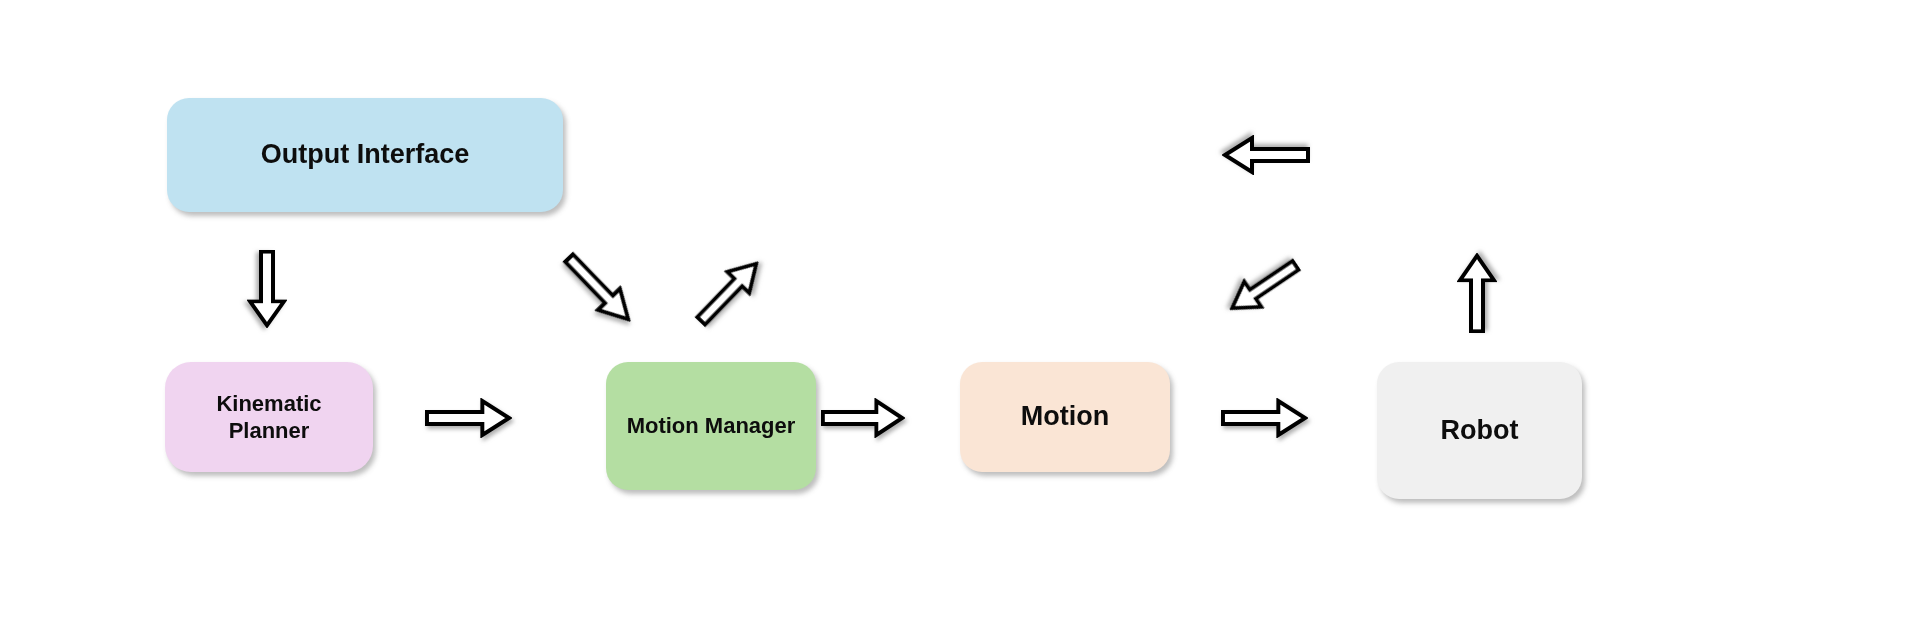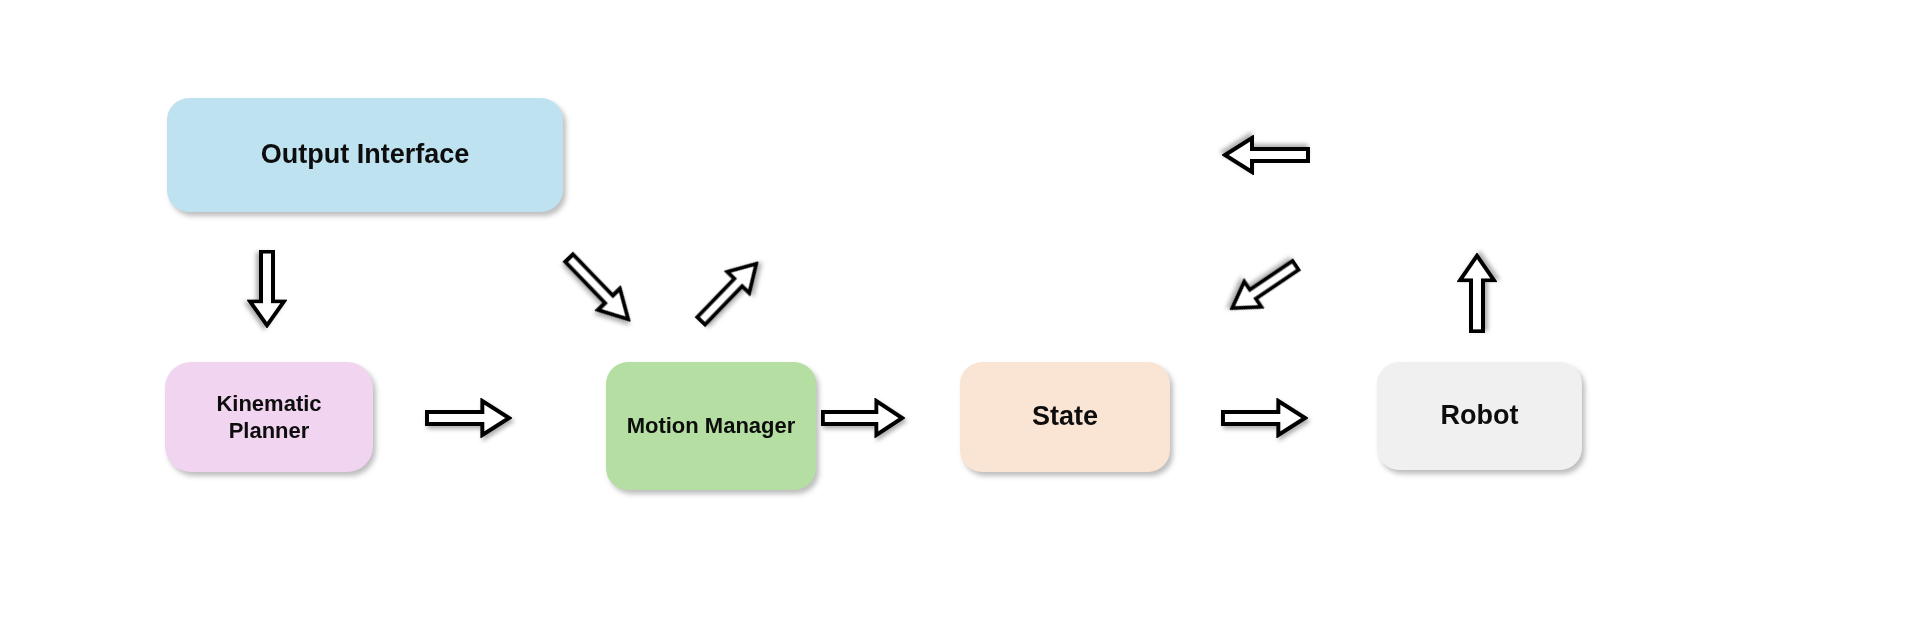--- a/index.html
+++ b/index.html
@@ -61,24 +61,24 @@
 
   <div class="node small-text" style="left: 165px; top: 362px; width: 208px; height: 110px; background-color: rgb(240, 212, 240); border-radius: 26px;">
     <span class="label">Kinematic Planner</span>
   </div>
 
   <div class="node small-text" style="left: 565px; top: 362px; width: 210px; height: 128px; background-color: rgb(180, 222, 162); margin-left: 41px;">
     <span class="label">Motion Manager</span>
   </div>
 
   <div class="node" style="left: 960px; top: 362px; width: 210px; height: 110px; background-color: rgb(250, 229, 213);">
-    <span class="label">State</span>
+    <span class="label">Motion</span>
   </div>
 
-  <div class="node" style="left: 1377px; top: 362px; width: 205px; height: 108px; background-color: rgb(240, 240, 240);">
+  <div class="node" style="left: 1377px; top: 362px; width: 205px; height: 137px; background-color: rgb(240, 240, 240);">
     <span class="label">Robot</span>
   </div>
 
   <div class="arrow" style="left:228px; top:269px; transform:rotate(90deg);">
     <svg width="78" height="40" viewBox="0 0 88 40" preserveAspectRatio="none">
       <polygon points="2,14 58,14 58,3 85,20 58,37 58,26 2,26"></polygon>
     </svg>
   </div>
 
   <div class="arrow" style="left:554px; top:271px; transform:rotate(46deg);">

